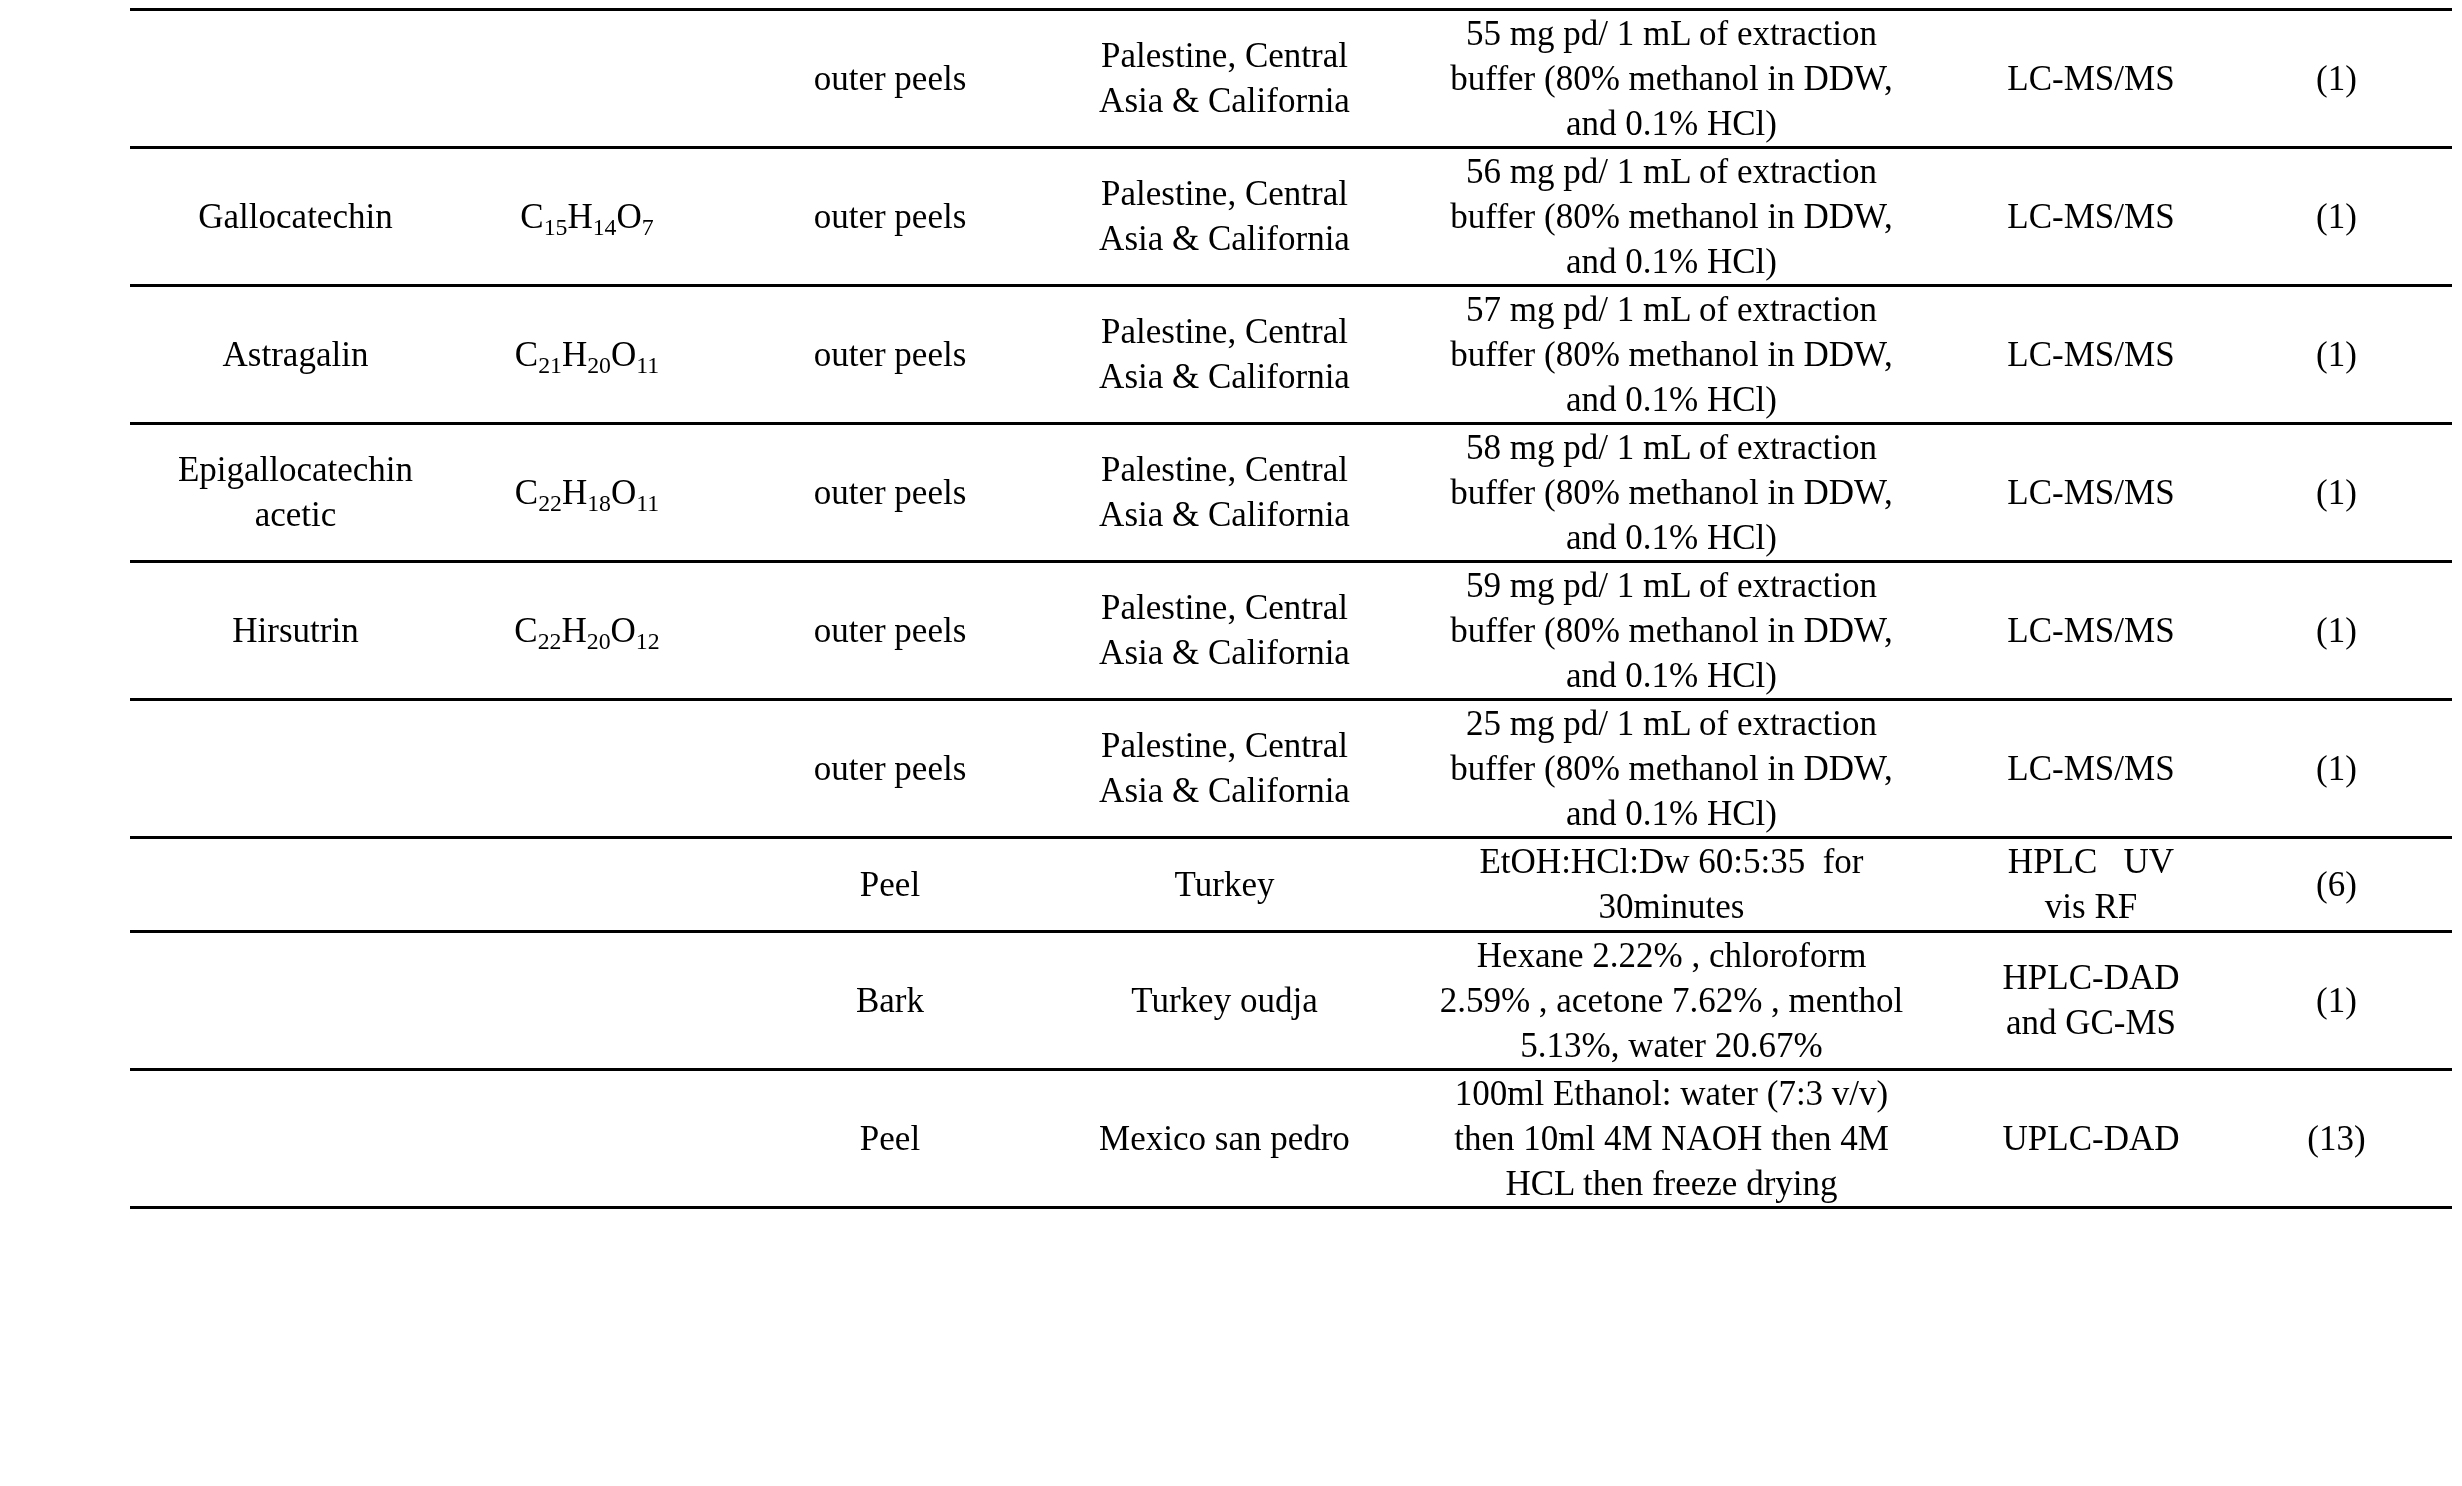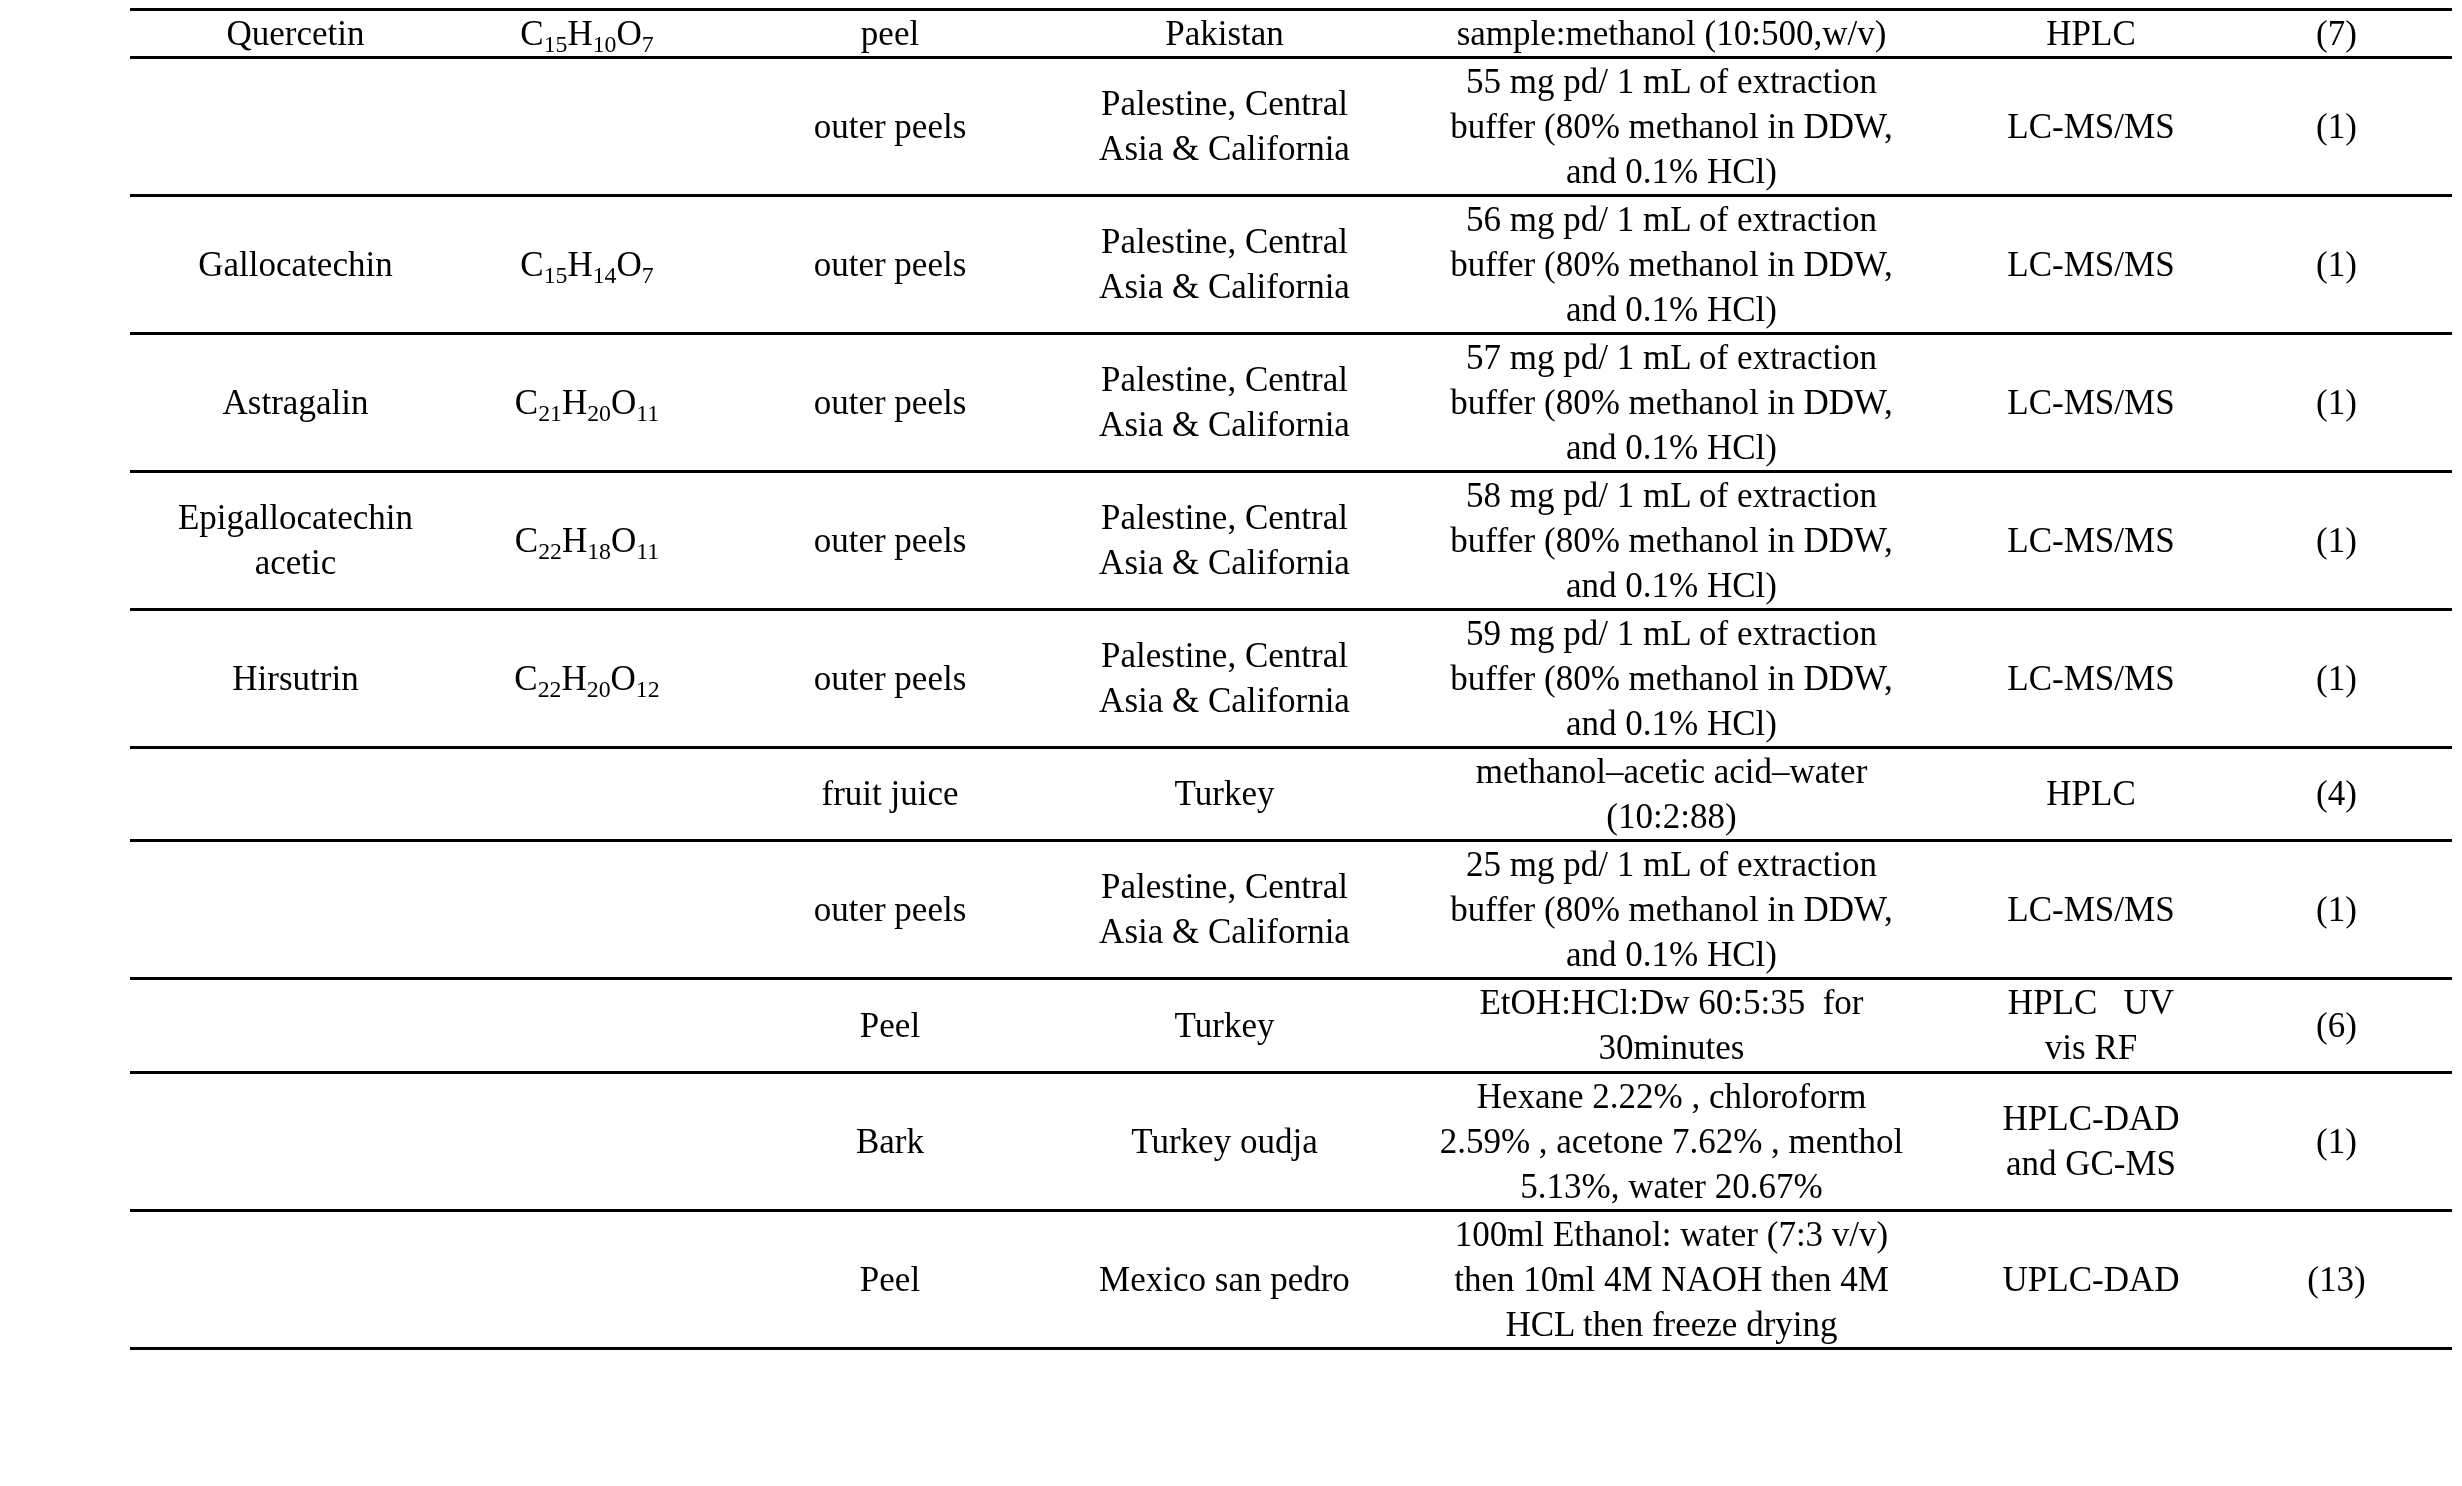--- a/index.html
+++ b/index.html
@@ -50,29 +50,20 @@
   <colgroup>
     <col style="width:331px">
     <col style="width:252px">
     <col style="width:354px">
     <col style="width:315px">
     <col style="width:579px">
     <col style="width:260px">
     <col style="width:231px">
   </colgroup>
   <tbody>
-    <tr style="height:46px">
-      <td>Quercetin</td>
-      <td class="formula">C<sub>15</sub>H<sub>10</sub>O<sub>7</sub></td>
-      <td>peel</td>
-      <td>Pakistan</td>
-      <td>sample:methanol (10:500,w/v)</td>
-      <td>HPLC</td>
-      <td>(7)</td>
-    </tr>
     <tr style="height:137px">
       <td></td>
       <td class="formula"></td>
       <td>outer peels</td>
       <td>Palestine, Central
 Asia &amp; California</td>
       <td>55 mg pd/ 1 mL of extraction
 buffer (80% methanol in DDW,
 and 0.1% HCl)</td>
       <td>LC-MS/MS</td>
@@ -120,30 +111,20 @@
       <td class="formula">C<sub>22</sub>H<sub>20</sub>O<sub>12</sub></td>
       <td>outer peels</td>
       <td>Palestine, Central
 Asia &amp; California</td>
       <td>59 mg pd/ 1 mL of extraction
 buffer (80% methanol in DDW,
 and 0.1% HCl)</td>
       <td>LC-MS/MS</td>
       <td>(1)</td>
     </tr>
-    <tr style="height:91px">
-      <td></td>
-      <td class="formula"></td>
-      <td>fruit juice</td>
-      <td>Turkey</td>
-      <td>methanol–acetic acid–water
-(10:2:88)</td>
-      <td>HPLC</td>
-      <td>(4)</td>
-    </tr>
     <tr style="height:138px">
       <td></td>
       <td class="formula"></td>
       <td>outer peels</td>
       <td>Palestine, Central
 Asia &amp; California</td>
       <td>25 mg pd/ 1 mL of extraction
 buffer (80% methanol in DDW,
 and 0.1% HCl)</td>
       <td>LC-MS/MS</td>

